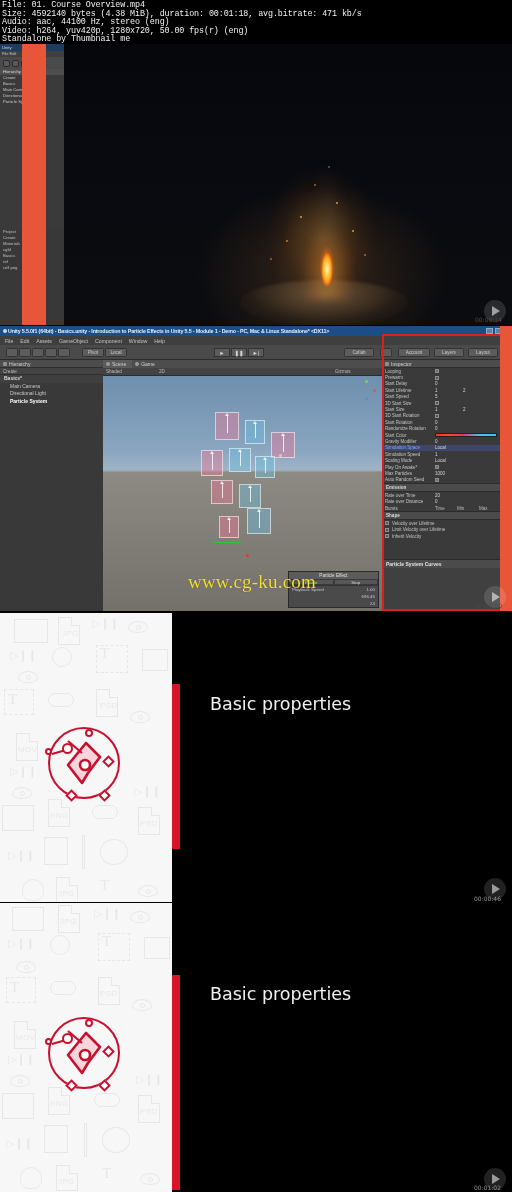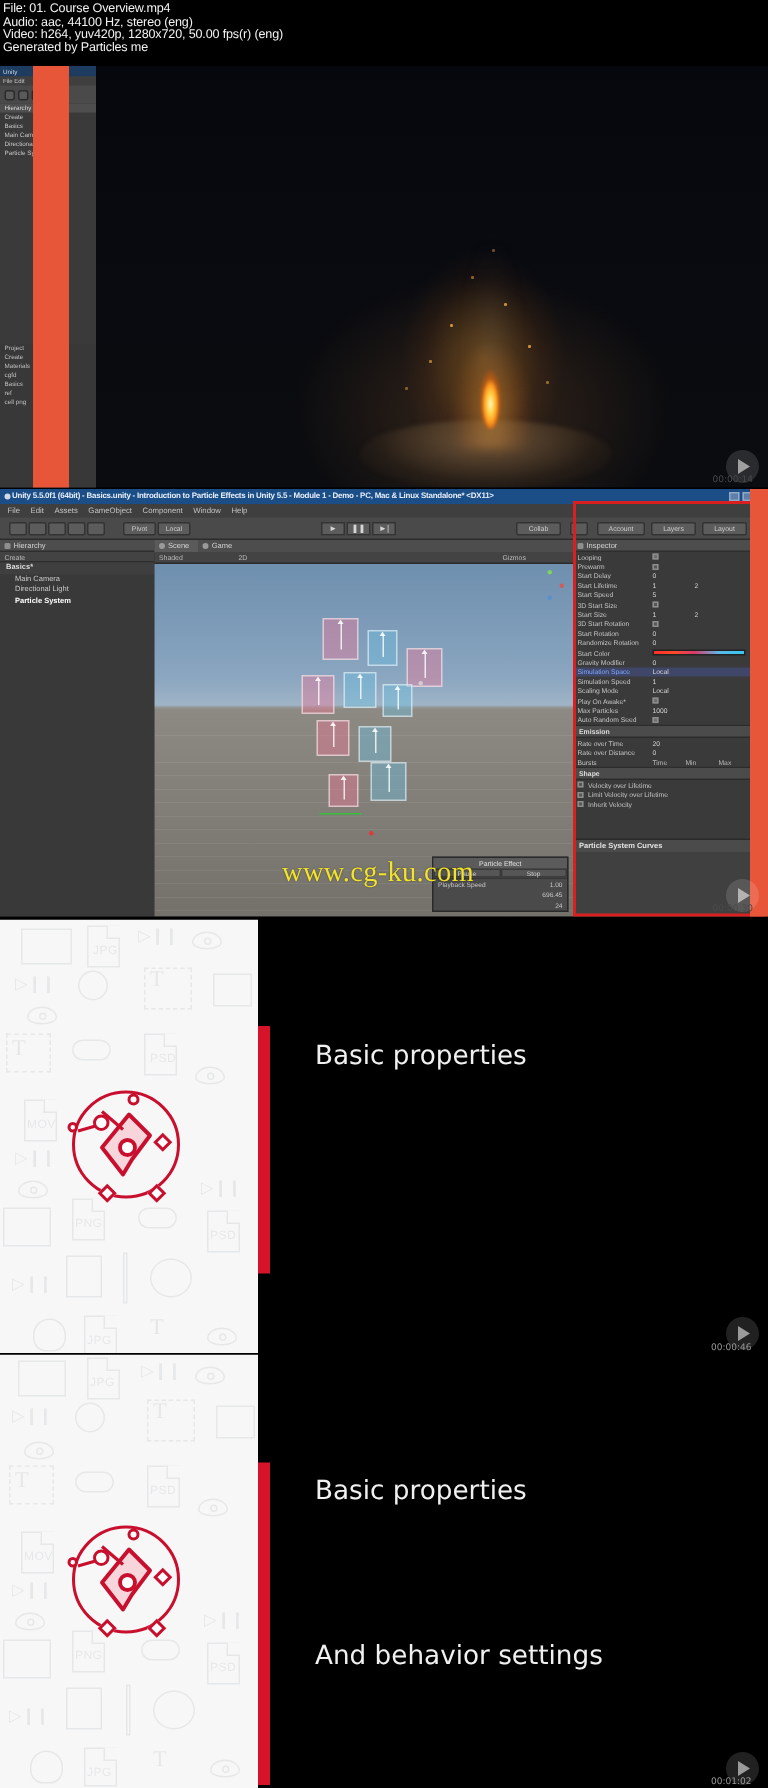--- a/index.html
+++ b/index.html
@@ -8,21 +8,21 @@
     background: #000;
     font-family: "Liberation Sans", sans-serif;
     overflow: hidden;
   }
   .page { position: relative; width: 512px; height: 1192px; background: #000; }
 
   
   .meta {
     position: absolute; left: 2px; top: 1px; width: 508px;
     color: #f2f2f2; font-size: 8.4px; line-height: 8.6px;
-    font-family: Liberation Sans, sans-serif; letter-spacing: -0.1px;
+    font-family: Liberation Mono, monospace; letter-spacing: -0.1px;
     white-space: nowrap;
   }
   .meta div { height: 8.6px; }
 
   
   .panel1 { position: absolute; left: 0; top: 44px; width: 512px; height: 281px; background: #05060a; overflow: hidden; }
   .p1-unity {
     position: absolute; left: 0; top: 0; width: 64px; height: 281px;
     background: #3c3c3c;
   }
@@ -166,23 +166,24 @@
   .ts.dark { color:#4a4a4a; }
   .wm { position:absolute; color:#f2e32c; font-family:"Liberation Serif", serif; font-size:19px; font-weight:normal; letter-spacing:0.2px; text-shadow:0 0 1px rgba(0,0,0,.6); }
 </style>
 </head>
 <body>
 
 <div class="page">
 
   <div class="meta">
     <div>File: 01. Course Overview.mp4</div>
+    <div>Size: 4592140 bytes (4.38 MiB), duration: 00:01:18, avg.bitrate: 471 kb/s</div>
     <div>Audio: aac, 44100 Hz, stereo (eng)</div>
     <div>Video: h264, yuv420p, 1280x720, 50.00 fps(r) (eng)</div>
-    <div>Generated by Particles me</div>
+    <div>Standalone by Thumbnail me</div>
   </div>
 
   <div class="panel1">
 
     <div class="p1-photo">
       <div class="smoke"></div>
       <div class="ground"></div>
       <div class="fire-glow"></div>
       <div class="fire-core"></div>
       <div class="ember" style="left:236px;top:172px;"></div>
@@ -635,21 +636,20 @@
         <div class="logo-node" style="left:3px;top:27px;width:7px;height:7px;border-radius:50%;"></div>
         <div class="logo-node" style="left:62px;top:36px;width:9px;height:9px;transform:rotate(45deg);"></div>
         <div class="logo-node" style="left:25px;top:70px;width:9px;height:9px;transform:rotate(45deg);"></div>
         <div class="logo-node" style="left:58px;top:70px;width:9px;height:9px;transform:rotate(45deg);"></div>
       </div>
     </div>
 
     <div class="slide-body">
       <div class="redbar" style="top:72px; height:215px;"></div>
       <div class="bullet" style="left:38px; top:81px;">Basic properties</div>
-      <div class="bullet" style="left:38px; top:191px;">And behavior settings</div>
     </div>
   </div>
 
   <div class="playwrap" style="left:484px; top:1168px;">
     <div class="playcircle"></div>
     <div class="playtri"></div>
   </div>
   <div class="ts" style="left:474px; top:1184px;">00:01:02</div>
 
 </div>

